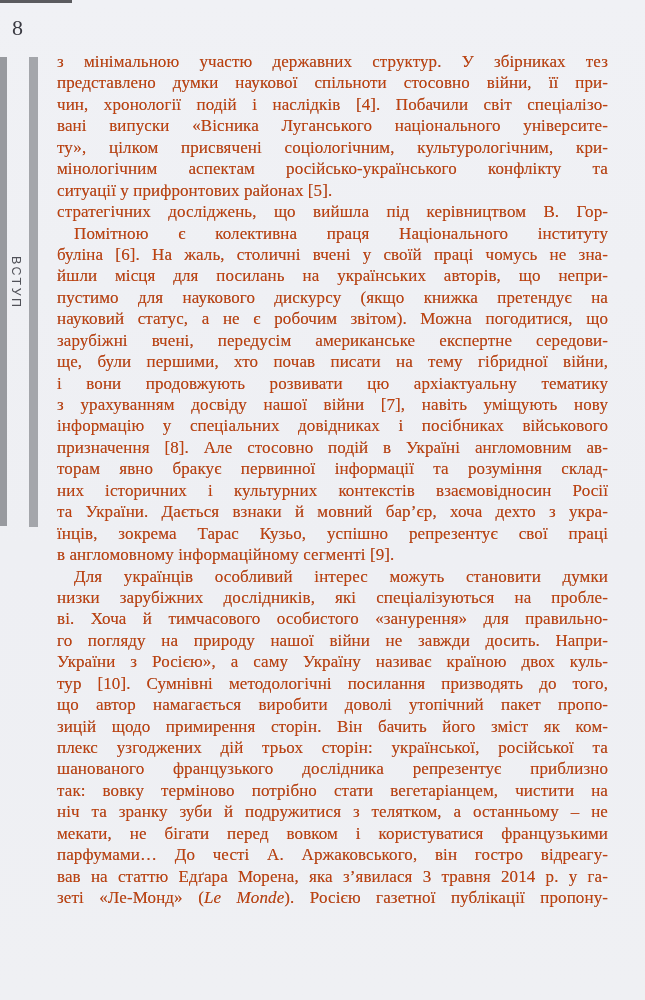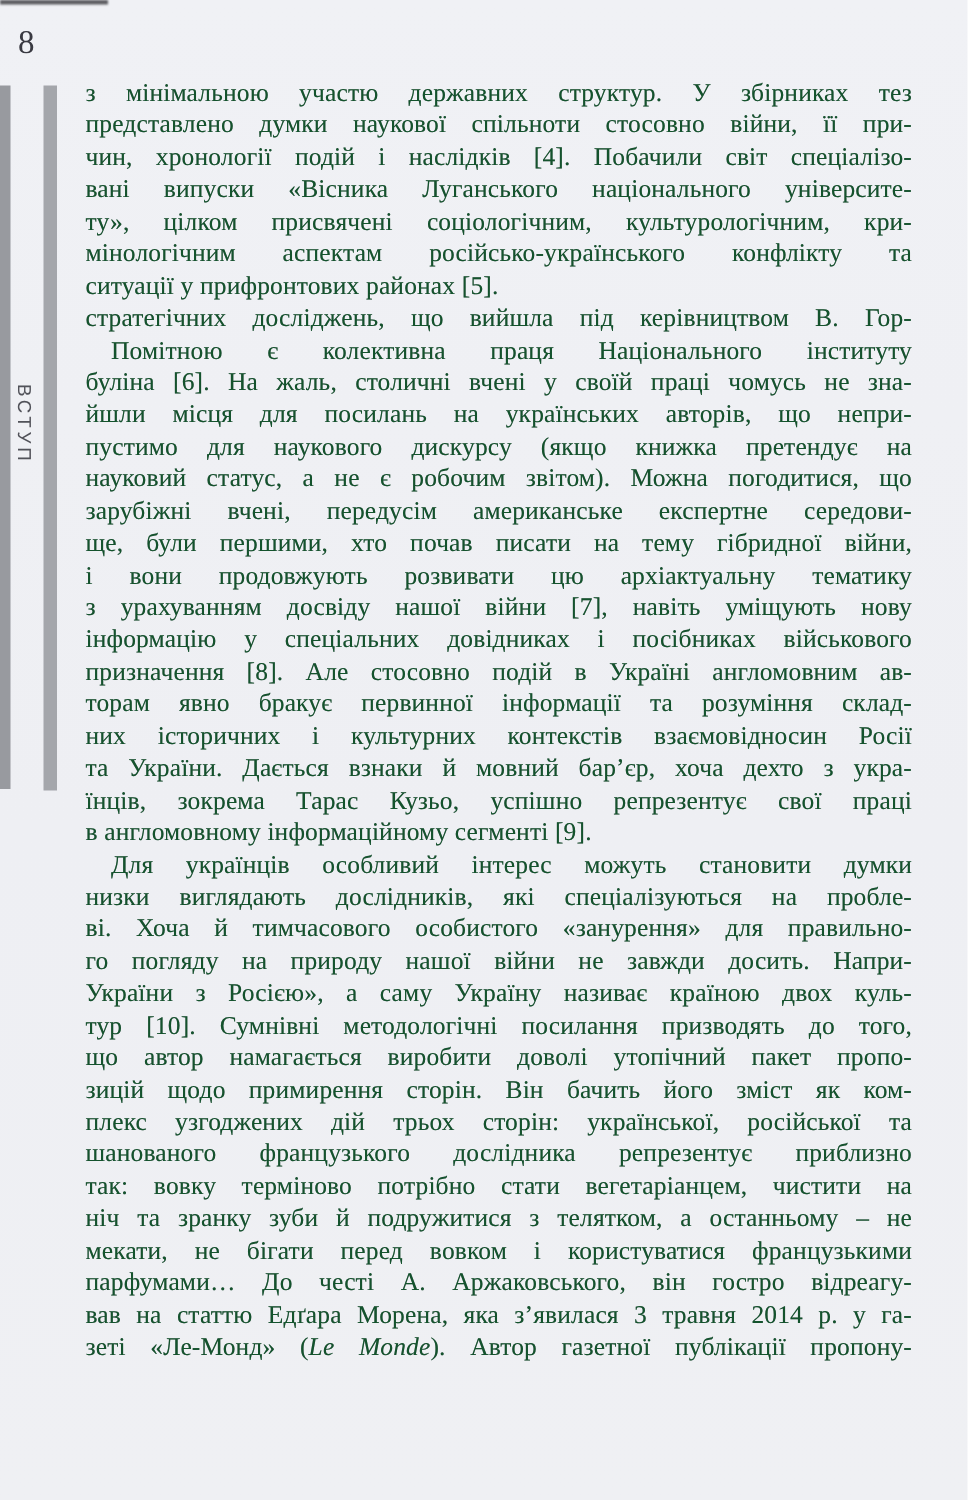--- a/index.html
+++ b/index.html
@@ -34,21 +34,21 @@
     position: absolute; left: 9px; top: 256px;
     writing-mode: vertical-rl;
     font-family: "Liberation Sans", sans-serif;
     font-size: 12.5px; letter-spacing: 2.5px;
     color: #515259;
   }
 
   .text-block {
     position: absolute; left: 57px; top: 51px; width: 551px;
     font-family: "Liberation Serif", serif;
-    font-size: 17px; color: #14532d;
+    font-size: 17px; color: #c2410c;
     letter-spacing: 0.1px;
     text-shadow: 0 0 .4px rgba(52,52,60,.45);
   }
   .line {
     height: 21.45px; line-height: 21.45px;
     text-align: justify;
     text-align-last: justify;
     text-justify: inter-word;
     white-space: normal;
     overflow: visible;
@@ -89,29 +89,29 @@
       <div class="line"><span>і вони продовжують розвивати цю архіактуальну тематику</span></div>
       <div class="line"><span>з урахуванням досвіду нашої війни [7], навіть уміщують нову</span></div>
       <div class="line"><span>інформацію у спеціальних довідниках і посібниках військового</span></div>
       <div class="line"><span>призначення [8]. Але стосовно подій в Україні англомовним ав-</span></div>
       <div class="line"><span>торам явно бракує первинної інформації та розуміння склад-</span></div>
       <div class="line"><span>них історичних і культурних контекстів взаємовідносин Росії</span></div>
       <div class="line"><span>та України. Дається взнаки й мовний бар’єр, хоча дехто з укра-</span></div>
       <div class="line"><span>їнців, зокрема Тарас Кузьо, успішно репрезентує свої праці</span></div>
       <div class="line par-last"><span>в англомовному інформаційному сегменті [9].</span></div>
       <div class="line indent"><span>Для українців особливий інтерес можуть становити думки</span></div>
-      <div class="line"><span>низки виглядають дослідників, які спеціалізуються на пробле-</span></div>
+      <div class="line"><span>низки зарубіжних дослідників, які спеціалізуються на пробле-</span></div>
       <div class="line"><span>ві. Хоча й тимчасового особистого «занурення» для правильно-</span></div>
       <div class="line"><span>го погляду на природу нашої війни не завжди досить. Напри-</span></div>
       <div class="line"><span>України з Росією», а саму Україну називає країною двох куль-</span></div>
       <div class="line"><span>тур [10]. Сумнівні методологічні посилання призводять до того,</span></div>
       <div class="line"><span>що автор намагається виробити доволі утопічний пакет пропо-</span></div>
       <div class="line"><span>зицій щодо примирення сторін. Він бачить його зміст як ком-</span></div>
       <div class="line"><span>плекс узгоджених дій трьох сторін: української, російської та</span></div>
       <div class="line"><span>шанованого французького дослідника репрезентує приблизно</span></div>
       <div class="line"><span>так: вовку терміново потрібно стати вегетаріанцем, чистити на</span></div>
       <div class="line"><span>ніч та зранку зуби й подружитися з телятком, а останньому – не</span></div>
       <div class="line"><span>мекати, не бігати перед вовком і користуватися французькими</span></div>
       <div class="line"><span>парфумами… До честі А. Аржаковського, він гостро відреагу-</span></div>
       <div class="line"><span>вав на статтю Едґара Морена, яка з’явилася 3 травня 2014 р. у га-</span></div>
-      <div class="line"><span>зеті «Ле-Монд» (</span><em>Le Monde</em><span>). Автор газетної публікації пропону-</span></div>
+      <div class="line"><span>зеті «Ле-Монд» (</span><em>Le Monde</em><span>). Росією газетної публікації пропону-</span></div>
     </main>
 </div>
 
 </body></html>

